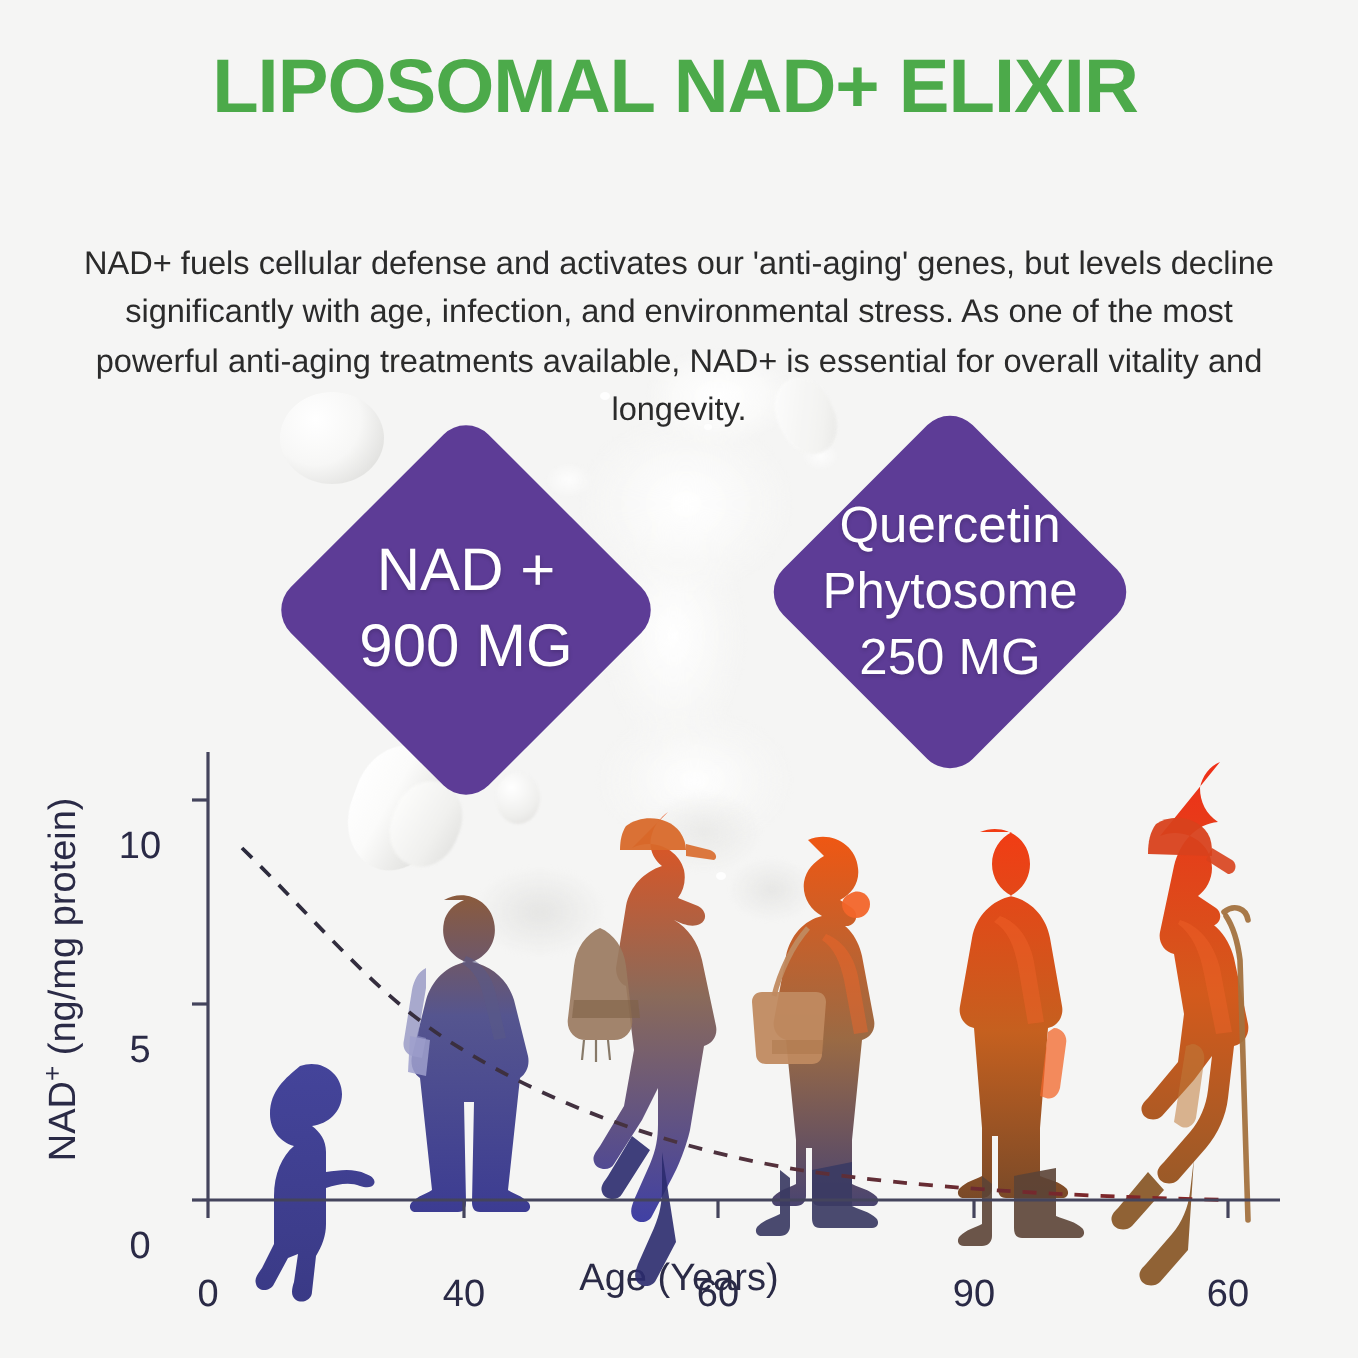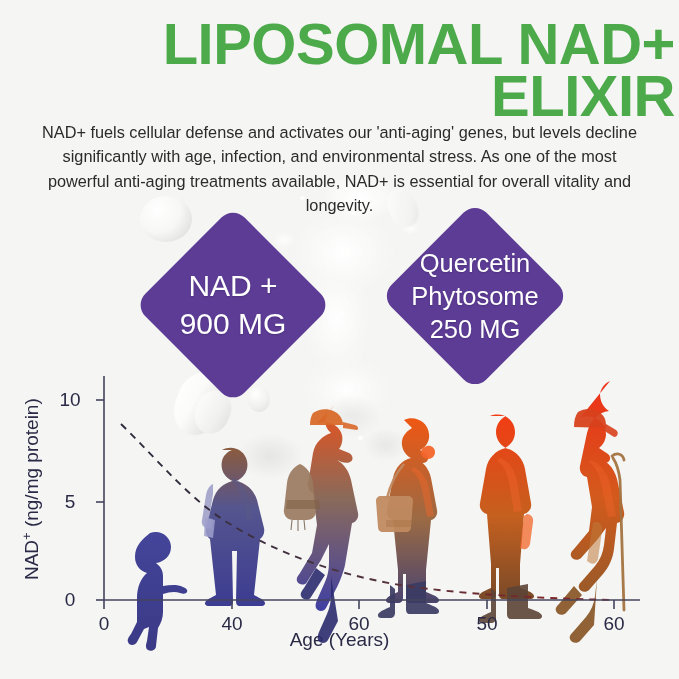--- a/index.html
+++ b/index.html
@@ -54,22 +54,22 @@
     background:linear-gradient(120deg,#ffffff 0%,#f2f2f0 70%,#e5e5e3 100%);
     border-radius:14px/18px;filter:blur(.6px);opacity:.9;}
   .cap-e{left:248px;top:386px;width:22px;height:26px;
     background:radial-gradient(circle at 35% 30%, #ffffff 0%, #efefed 60%, #dedddb 100%);
     border-radius:50%;filter:blur(.5px);}
   .fleck{position:absolute;background:#ffffff;border-radius:50%;opacity:.85;}
 
   
   .title{
     position:absolute;left:0;right:4px;top:18px;
-    text-align:right;
-    font-size:58px;line-height:52px;
+    text-align:center;
+    font-size:38px;line-height:52px;
     font-weight:700;
     letter-spacing:-0.5px;
     color:#4caa4a;
     font-family:"Liberation Sans", sans-serif;
   }
   .subtitle{
     position:absolute;left:34px;right:34px;top:76px;
     text-align:center;
     font-size:16.3px;line-height:24.3px;
     color:#2b2b2b;
@@ -110,21 +110,21 @@
   }
   #ylabel{
     left:-84px;top:105px;width:230px;text-align:center;
     transform:rotate(-90deg);transform-origin:center center;
   }
   #ylabel sup{font-size:13px;vertical-align:super;}
   #xlabel{left:0;right:0;top:257px;text-align:center;width:679px;}
   .tick-text{
     position:absolute;color:#2a2a46;
     font-family:"Liberation Sans", sans-serif;
-    font-size:19px;text-align:center;
+    font-size:19px;text-align:center;margin-top:24px;
   }
 </style>
 </head>
 <body>
 
 <div id="root">
 
   <div class="bg-layer">
     <div class="powder"></div>
     <div class="powder2"></div>
@@ -314,17 +314,17 @@
       </g>
     </svg>
 
     <div class="tick-text" style="left:54px;top:17px;width:32px;">10</div>
     <div class="tick-text" style="left:54px;top:119px;width:32px;">5</div>
     <div class="tick-text" style="left:54px;top:217px;width:32px;">0</div>
 
     <div class="tick-text" style="left:84px;top:241px;width:40px;">0</div>
     <div class="tick-text" style="left:212px;top:241px;width:40px;">40</div>
     <div class="tick-text" style="left:339px;top:241px;width:40px;">60</div>
-    <div class="tick-text" style="left:467px;top:241px;width:40px;">50</div>
+    <div class="tick-text" style="left:467px;top:241px;width:40px;">90</div>
     <div class="tick-text" style="left:594px;top:241px;width:40px;">60</div>
   </div>
 
 </div>
 
 </body></html>

